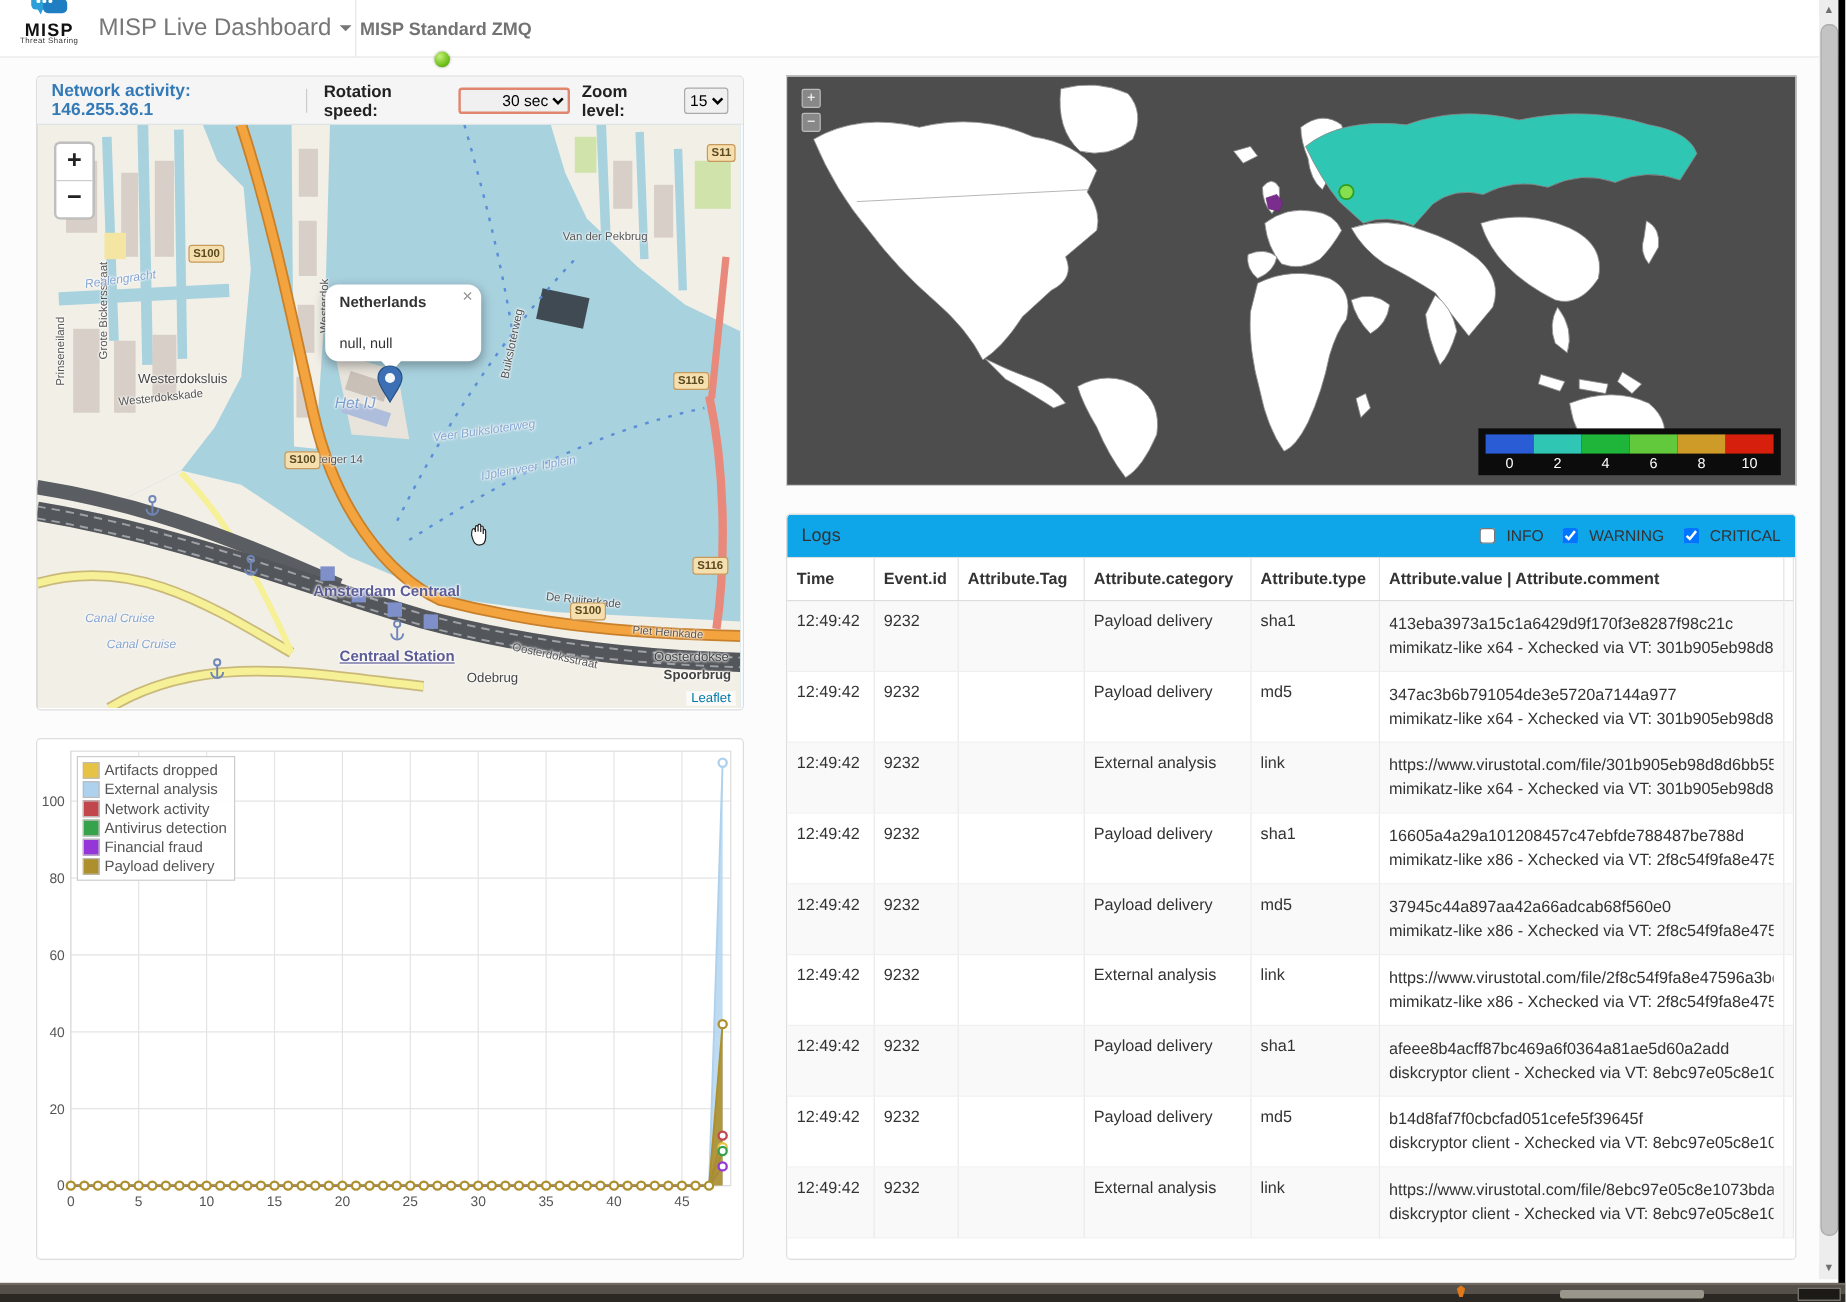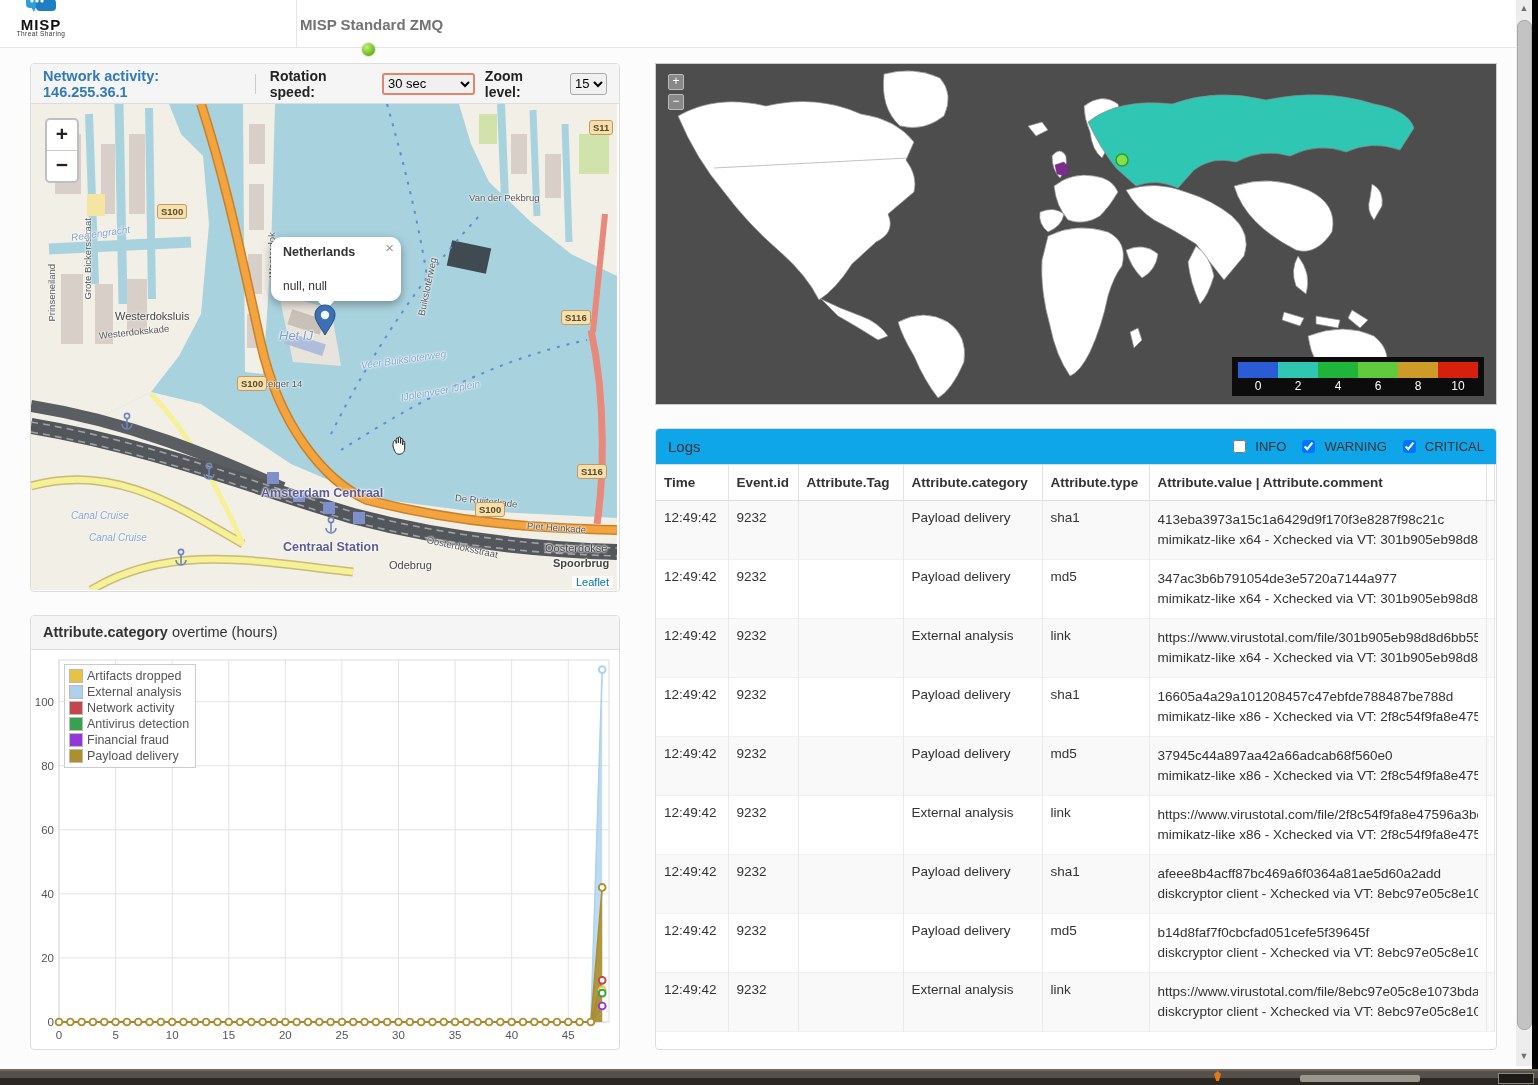--- a/index.html
+++ b/index.html
@@ -20,21 +20,21 @@
   
   .panel{position:absolute;background:#fff;border:1px solid #ddd;border-radius:4px;}
   .panel-head{background:#f5f5f5;border-bottom:1px solid #ddd;border-radius:3px 3px 0 0;}
   
   .net-panel{left:30px;top:63px;width:588px;height:527px;}
   .net-head{height:39px;display:flex;align-items:center;padding:0 12px;gap:10px;font-size:14px;}
   .net-title{color:#337ab7;font-weight:600;font-size:14.5px;}
   .vsep{width:1px;height:20px;background:#ccc;margin:0 4px;}
   .ctl-label{font-weight:bold;color:#222;}
   select{font-family:"Liberation Sans",sans-serif;font-size:13px;background:#f0f0f0;border:1px solid #aaa;border-radius:3px;height:22px;}
-  .rot-select{border:2px solid #e0856e;width:96px;}
+  .rot-select{border:2px solid #e0856e;width:96px;text-align:right;}
   .map{position:relative;width:586px;height:486px;overflow:hidden;background:#a9d2df;}
   .map svg{position:absolute;left:0;top:0;}
   .map-label{position:absolute;white-space:nowrap;text-shadow:0 0 2px #fff,0 0 2px #fff,0 0 3px #fff;transform-origin:0 50%;}
   .place{font-size:11px;color:#444;}
   .psmall{font-size:9.5px;color:#555;}
   .city{font-size:12.5px;font-weight:bold;color:#5b5b96;}
   .water{font-size:13px;font-style:italic;color:#7c9ec9;}
   .wsmall{font-size:10px;font-style:italic;color:#85a5cf;}
   .badge{position:absolute;font-size:9.5px;font-weight:bold;color:#5a4a20;background:#f6dfae;border:1px solid #c79a5b;border-radius:3px;padding:0 3px;line-height:13px;}
   .zoomctl{position:absolute;left:14px;top:14px;width:30px;border:2px solid rgba(0,0,0,.25);border-radius:5px;background:#fff;z-index:5;}
@@ -100,20 +100,23 @@
           <rect x="13" y="5" width="20" height="12" rx="4" fill="#1f7ec2"></rect>
           <circle cx="9" cy="7" r="1.6" fill="#fff"></circle>
             <circle cx="14" cy="7" r="1.6" fill="#fff"></circle>
             <circle cx="19" cy="7" r="1.6" fill="#fff"></circle>
           <path d="M8,13 l3,5 l2,-5 Z" fill="#2d9fd8"></path>
         </svg>
       </div>
       <div class="misp">MISP</div>
       <div class="tag">Threat Sharing</div>
     </div>
+    <div class="nav-title">
+      <span>MISP Live Dashboard</span><span class="caret"></span>
+    </div>
     <div class="nav-divider"></div>
     <div class="zmq">
       <div class="zmq-title">MISP Standard ZMQ</div>
       <div class="dot"></div>
     </div>
   </header>
 
   <section class="panel net-panel">
     <div class="panel-head net-head">
       <span class="net-title">Network activity: 146.255.36.1</span>
@@ -232,21 +235,21 @@
       </div>
 
       <div id="map-labels">
           <span class="map-label place" style="left: 84px; top: 206px;">Westerdoksluis</span>
           <span class="map-label psmall" style="left: 68px; top: 226px; transform: rotate(-6deg);">Westerdokskade</span>
           <span class="map-label water" style="left: 248px; top: 224px;">Het IJ</span>
           <span class="map-label wsmall" style="left: 330px; top: 256px; transform: rotate(-8deg);">Veer Buiksloterweg</span>
           <span class="map-label wsmall" style="left: 370px; top: 288px; transform: rotate(-10deg);">IJpleinveer IJplein</span>
           <span class="map-label psmall" style="left: 228px; top: 274px;">Steiger 14</span>
           <span class="map-label city" style="left: 230px; top: 382px;">Amsterdam Centraal</span>
-          <span class="map-label city" style="left: 252px; top: 436px;">Centraal Station</span>
+          <span class="map-label city" style="left: 252px; top: 436px; text-decoration: underline;">Centraal Station</span>
           <span class="map-label place" style="left: 358px; top: 455px;">Odebrug</span>
           <span class="map-label psmall" style="left: 396px; top: 430px; transform: rotate(12deg);">Oosterdoksstraat</span>
           <span class="map-label psmall" style="left: 424px; top: 388px; transform: rotate(6deg);">De Ruijterkade</span>
           <span class="map-label psmall" style="left: 496px; top: 416px; transform: rotate(4deg);">Piet Heinkade</span>
           <span class="map-label place" style="left: 514px; top: 438px;">Oosterdokse</span>
           <span class="map-label place" style="left: 522px; top: 453px; font-weight: bold;">Spoorbrug</span>
           <span class="map-label psmall" style="left: 240px; top: 168px; transform: rotate(-90deg);">Westerdok</span>
           <span class="map-label psmall" style="left: 390px; top: 206px; transform: rotate(-78deg);">Buiksloterweg</span>
           <span class="map-label psmall" style="left: 438px; top: 88px;">Van der Pekbrug</span>
           <span class="map-label psmall" style="left: 20px; top: 212px; transform: rotate(-90deg);">Prinseneiland</span>
@@ -259,23 +262,20 @@
           <span class="badge" style="left: 444px; top: 398px;">S100</span>
           <span class="badge" style="left: 558px; top: 16px;">S11</span>
           <span class="badge" style="left: 530px; top: 206px;">S116</span>
           <span class="badge" style="left: 546px; top: 360px;">S116</span>
         </div>
       <div class="leaflet-attr">Leaflet</div>
     </div>
   </section>
 
   <section class="panel chart-panel">
-    <div class="panel-head chart-head">
-      <b>Attribute.category</b><span> overtime (hours)</span>
-    </div>
     <div class="chart-wrap">
       <svg width="586" height="398" viewBox="0 0 586 398">
           <line x1="28" x2="28" y1="10" y2="372" stroke="#e4e4e4"></line>
           <text x="28" y="389" text-anchor="middle" class="tick">0</text>
           <line x1="84.58436213991769" x2="84.58436213991769" y1="10" y2="372" stroke="#e4e4e4"></line>
           <text x="84.58436213991769" y="389" text-anchor="middle" class="tick">5</text>
           <line x1="141.16872427983537" x2="141.16872427983537" y1="10" y2="372" stroke="#e4e4e4"></line>
           <text x="141.16872427983537" y="389" text-anchor="middle" class="tick">10</text>
           <line x1="197.7530864197531" x2="197.7530864197531" y1="10" y2="372" stroke="#e4e4e4"></line>
           <text x="197.7530864197531" y="389" text-anchor="middle" class="tick">15</text>

